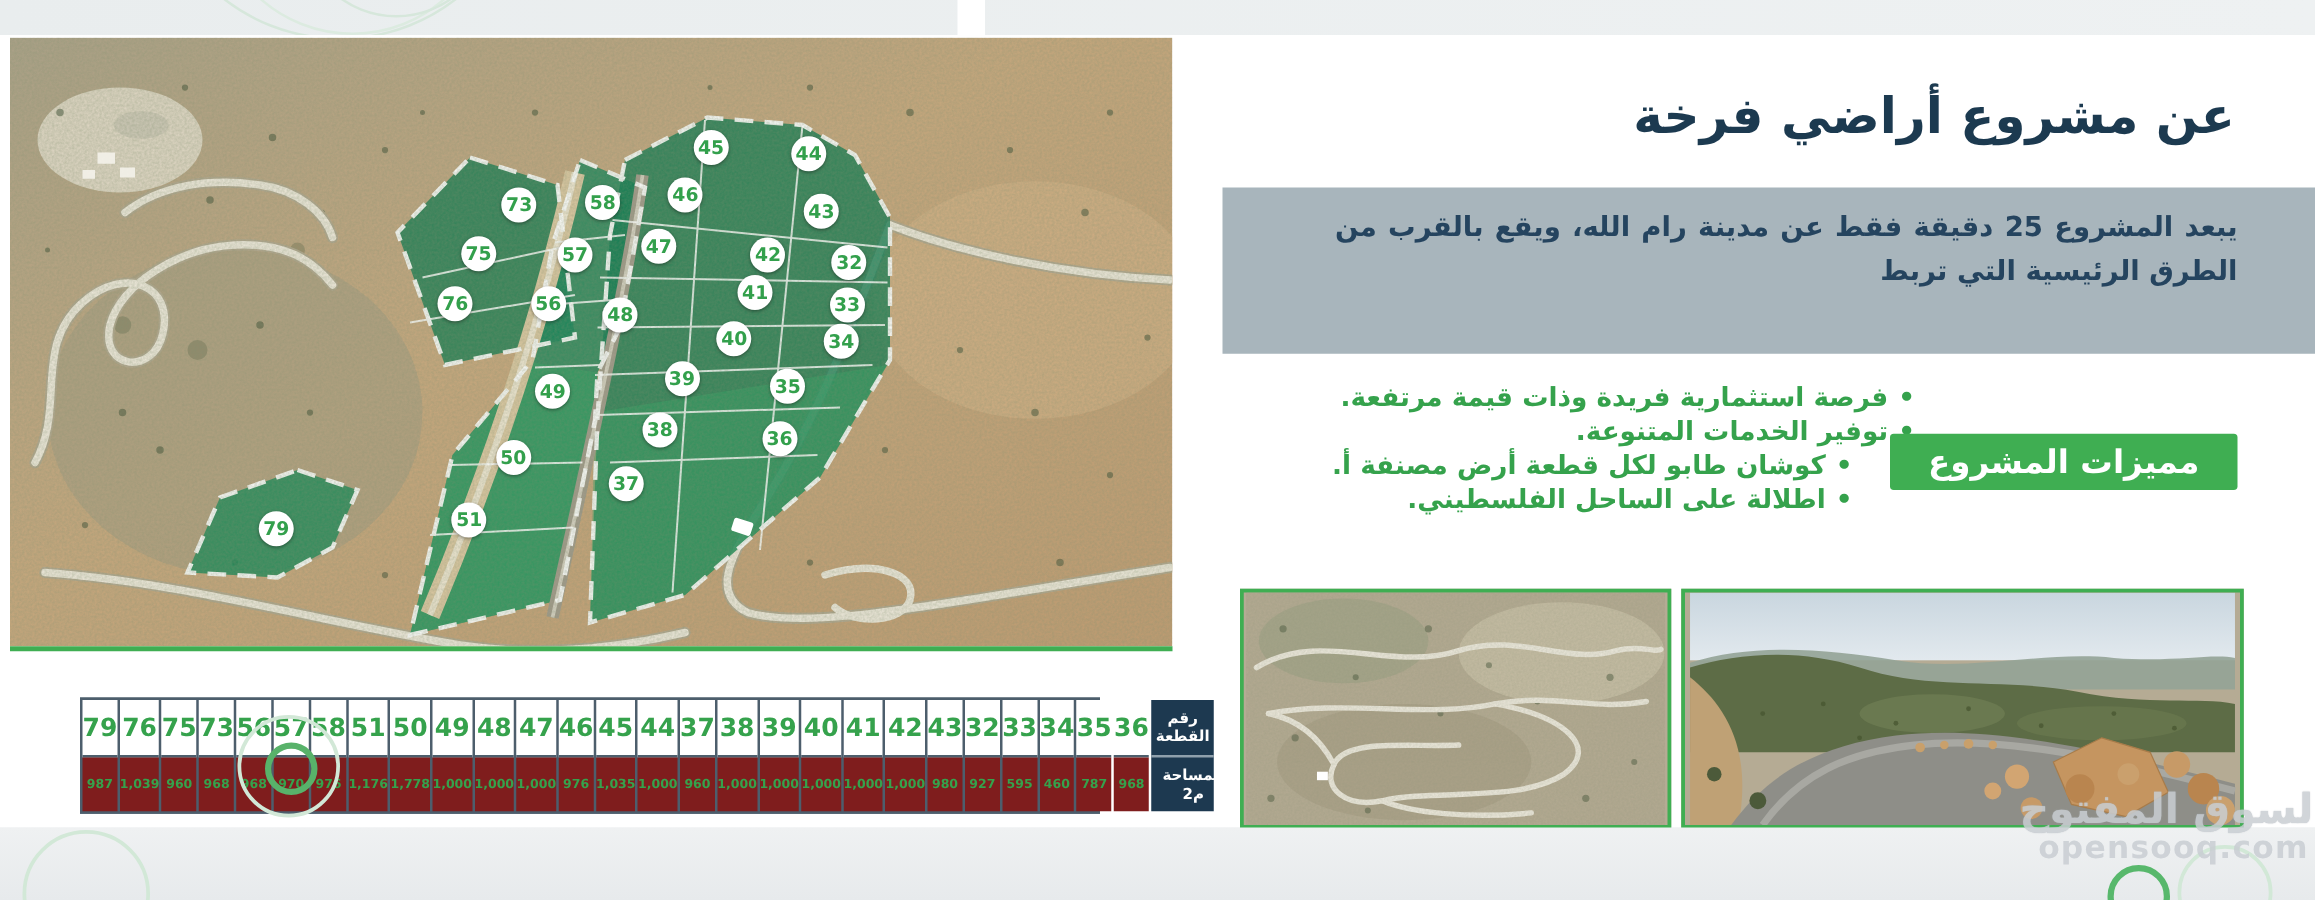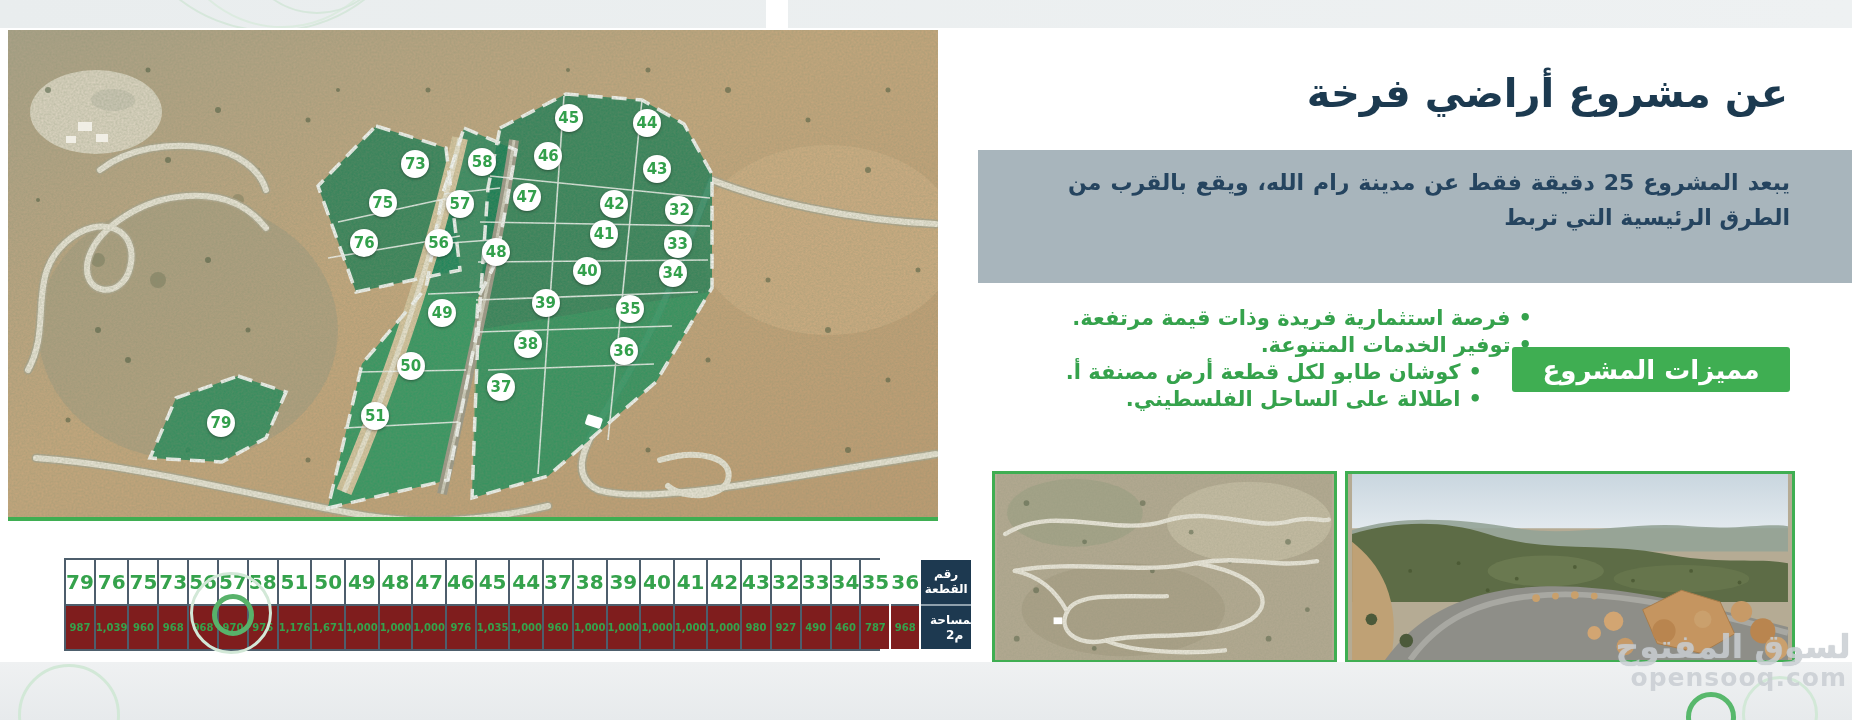--- a/index.html
+++ b/index.html
@@ -261,21 +261,21 @@
       <div class="pcol">
         <div class="pnum">58</div>
         <div class="parea">976</div>
       </div>
       <div class="pcol">
         <div class="pnum">51</div>
         <div class="parea">1,176</div>
       </div>
       <div class="pcol">
         <div class="pnum">50</div>
-        <div class="parea">1,671</div>
+        <div class="parea">1,778</div>
       </div>
       <div class="pcol">
         <div class="pnum">49</div>
         <div class="parea">1,000</div>
       </div>
       <div class="pcol">
         <div class="pnum">48</div>
         <div class="parea">1,000</div>
       </div>
       <div class="pcol">
@@ -321,21 +321,21 @@
       <div class="pcol">
         <div class="pnum">43</div>
         <div class="parea">980</div>
       </div>
       <div class="pcol">
         <div class="pnum">32</div>
         <div class="parea">927</div>
       </div>
       <div class="pcol">
         <div class="pnum">33</div>
-        <div class="parea">490</div>
+        <div class="parea">595</div>
       </div>
       <div class="pcol">
         <div class="pnum">34</div>
         <div class="parea">460</div>
       </div>
       <div class="pcol">
         <div class="pnum">35</div>
         <div class="parea">787</div>
       </div>
       <div class="pcol">

